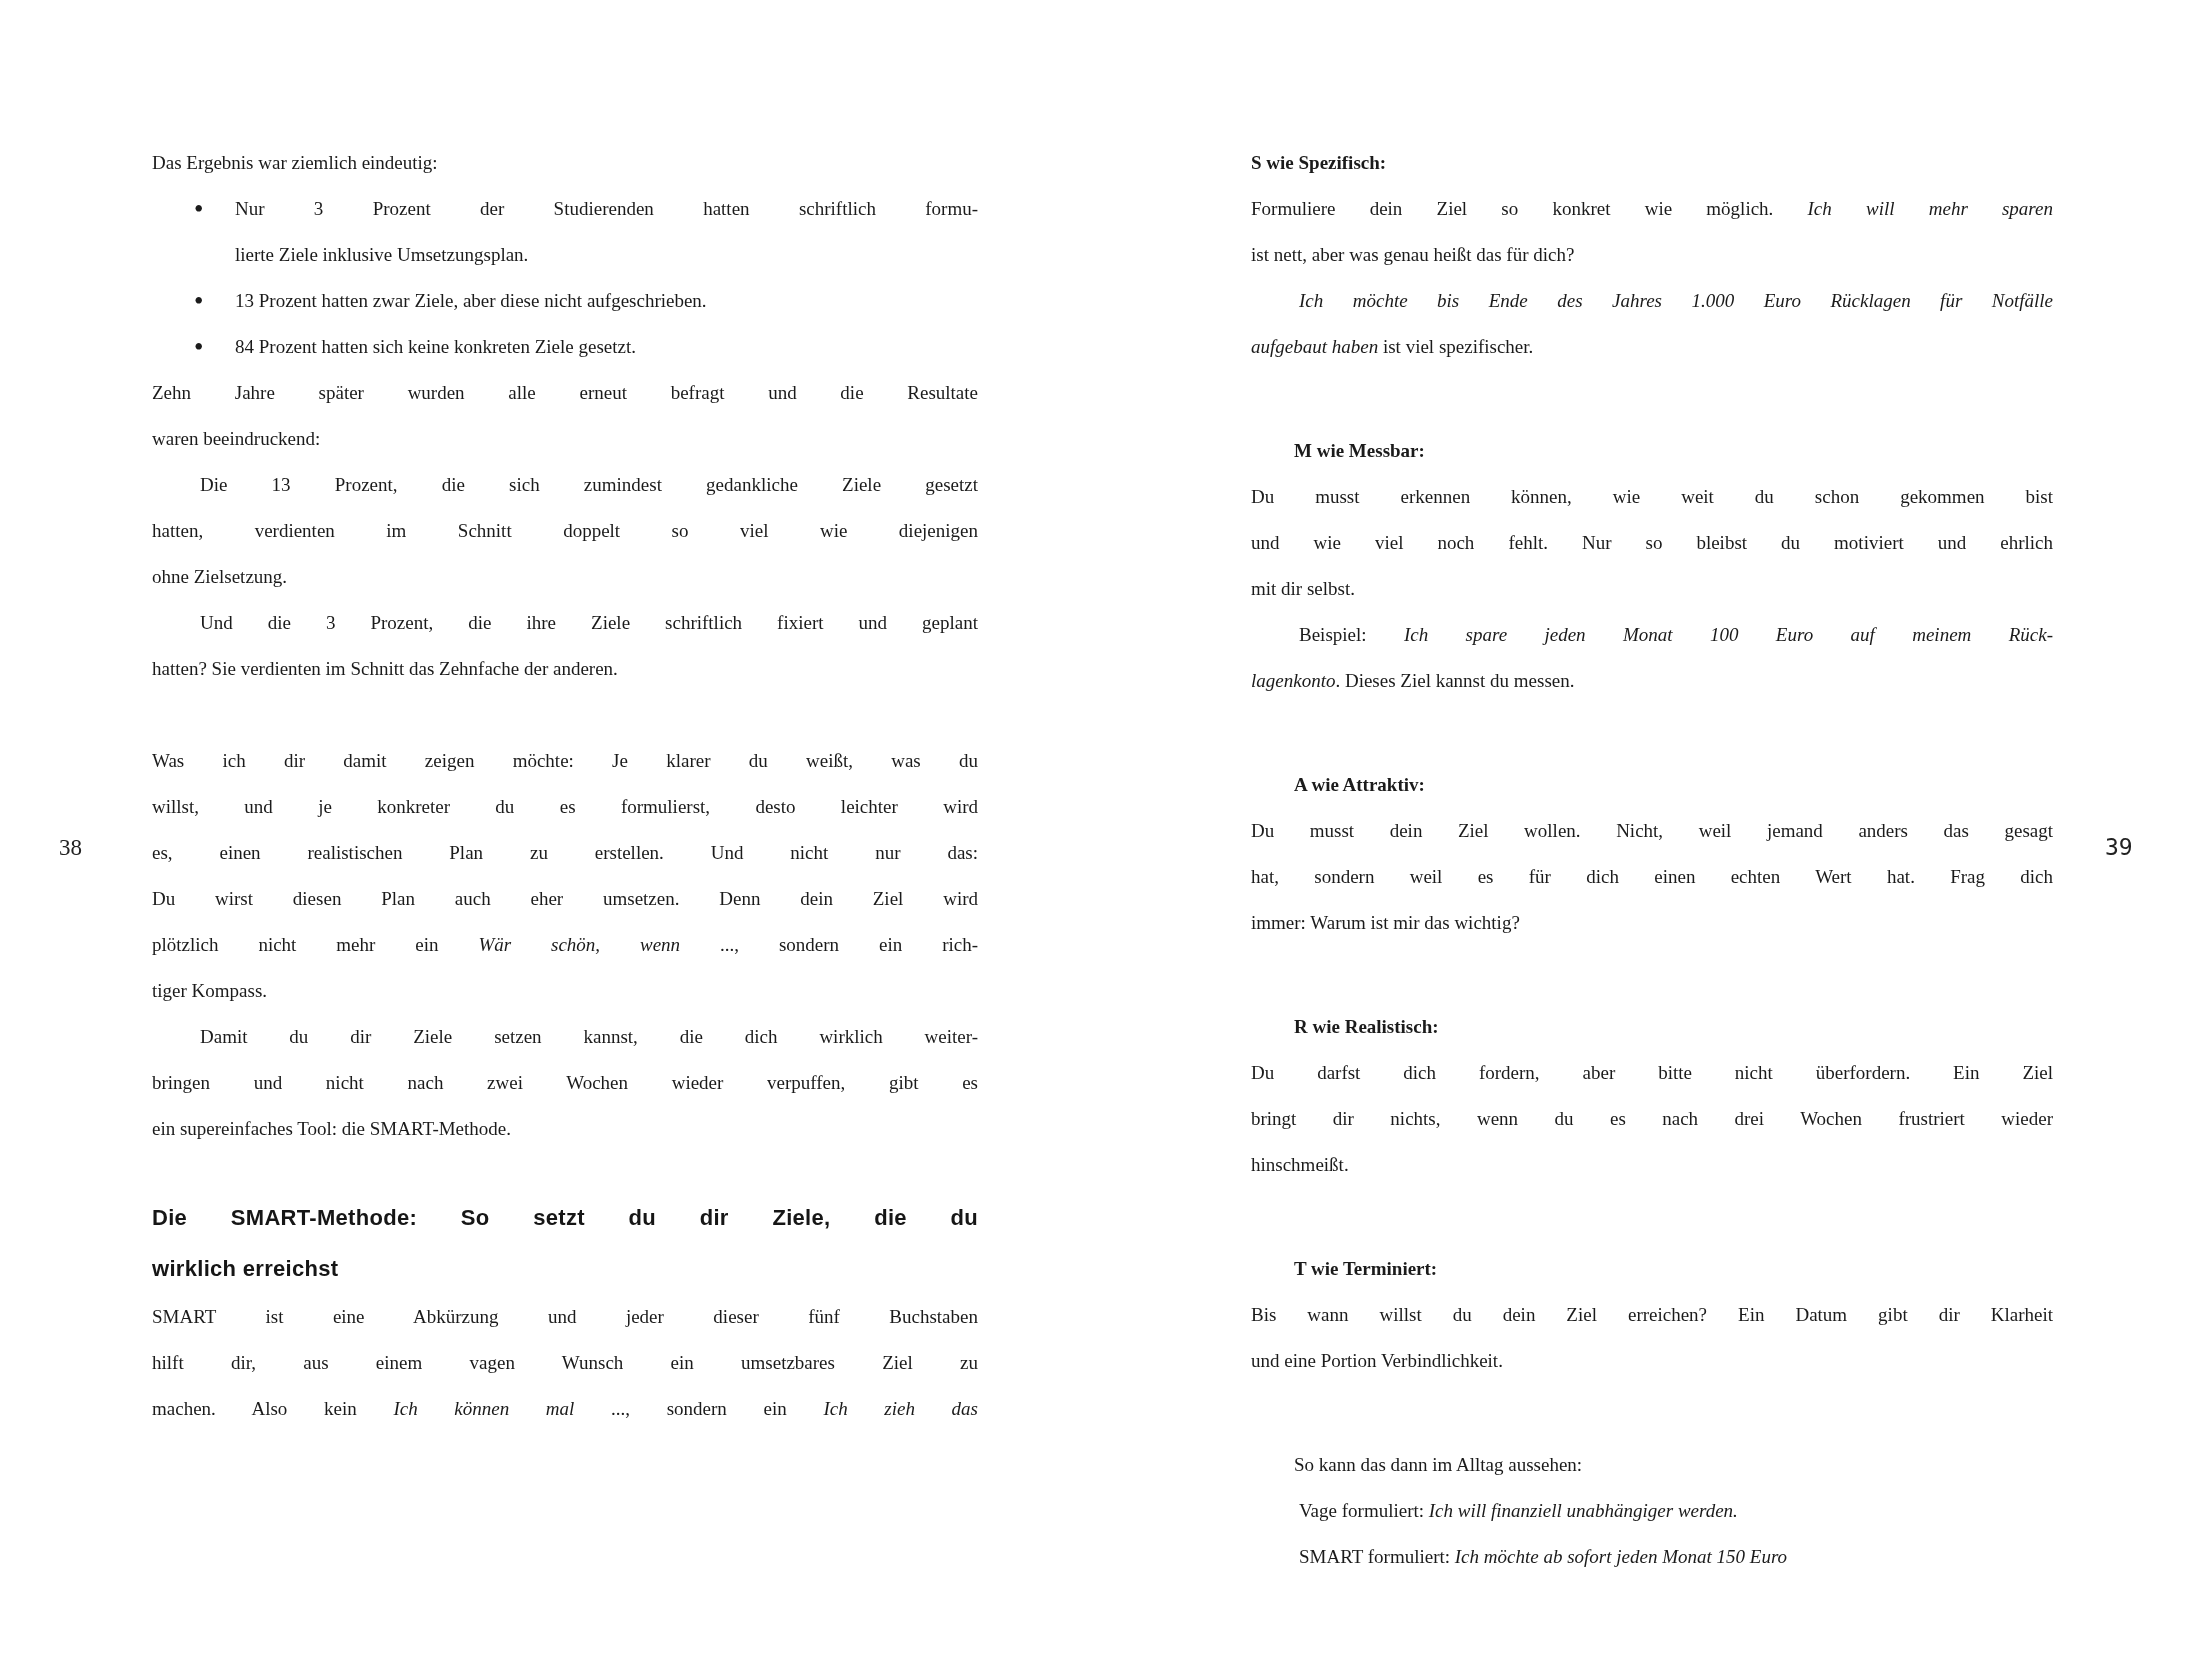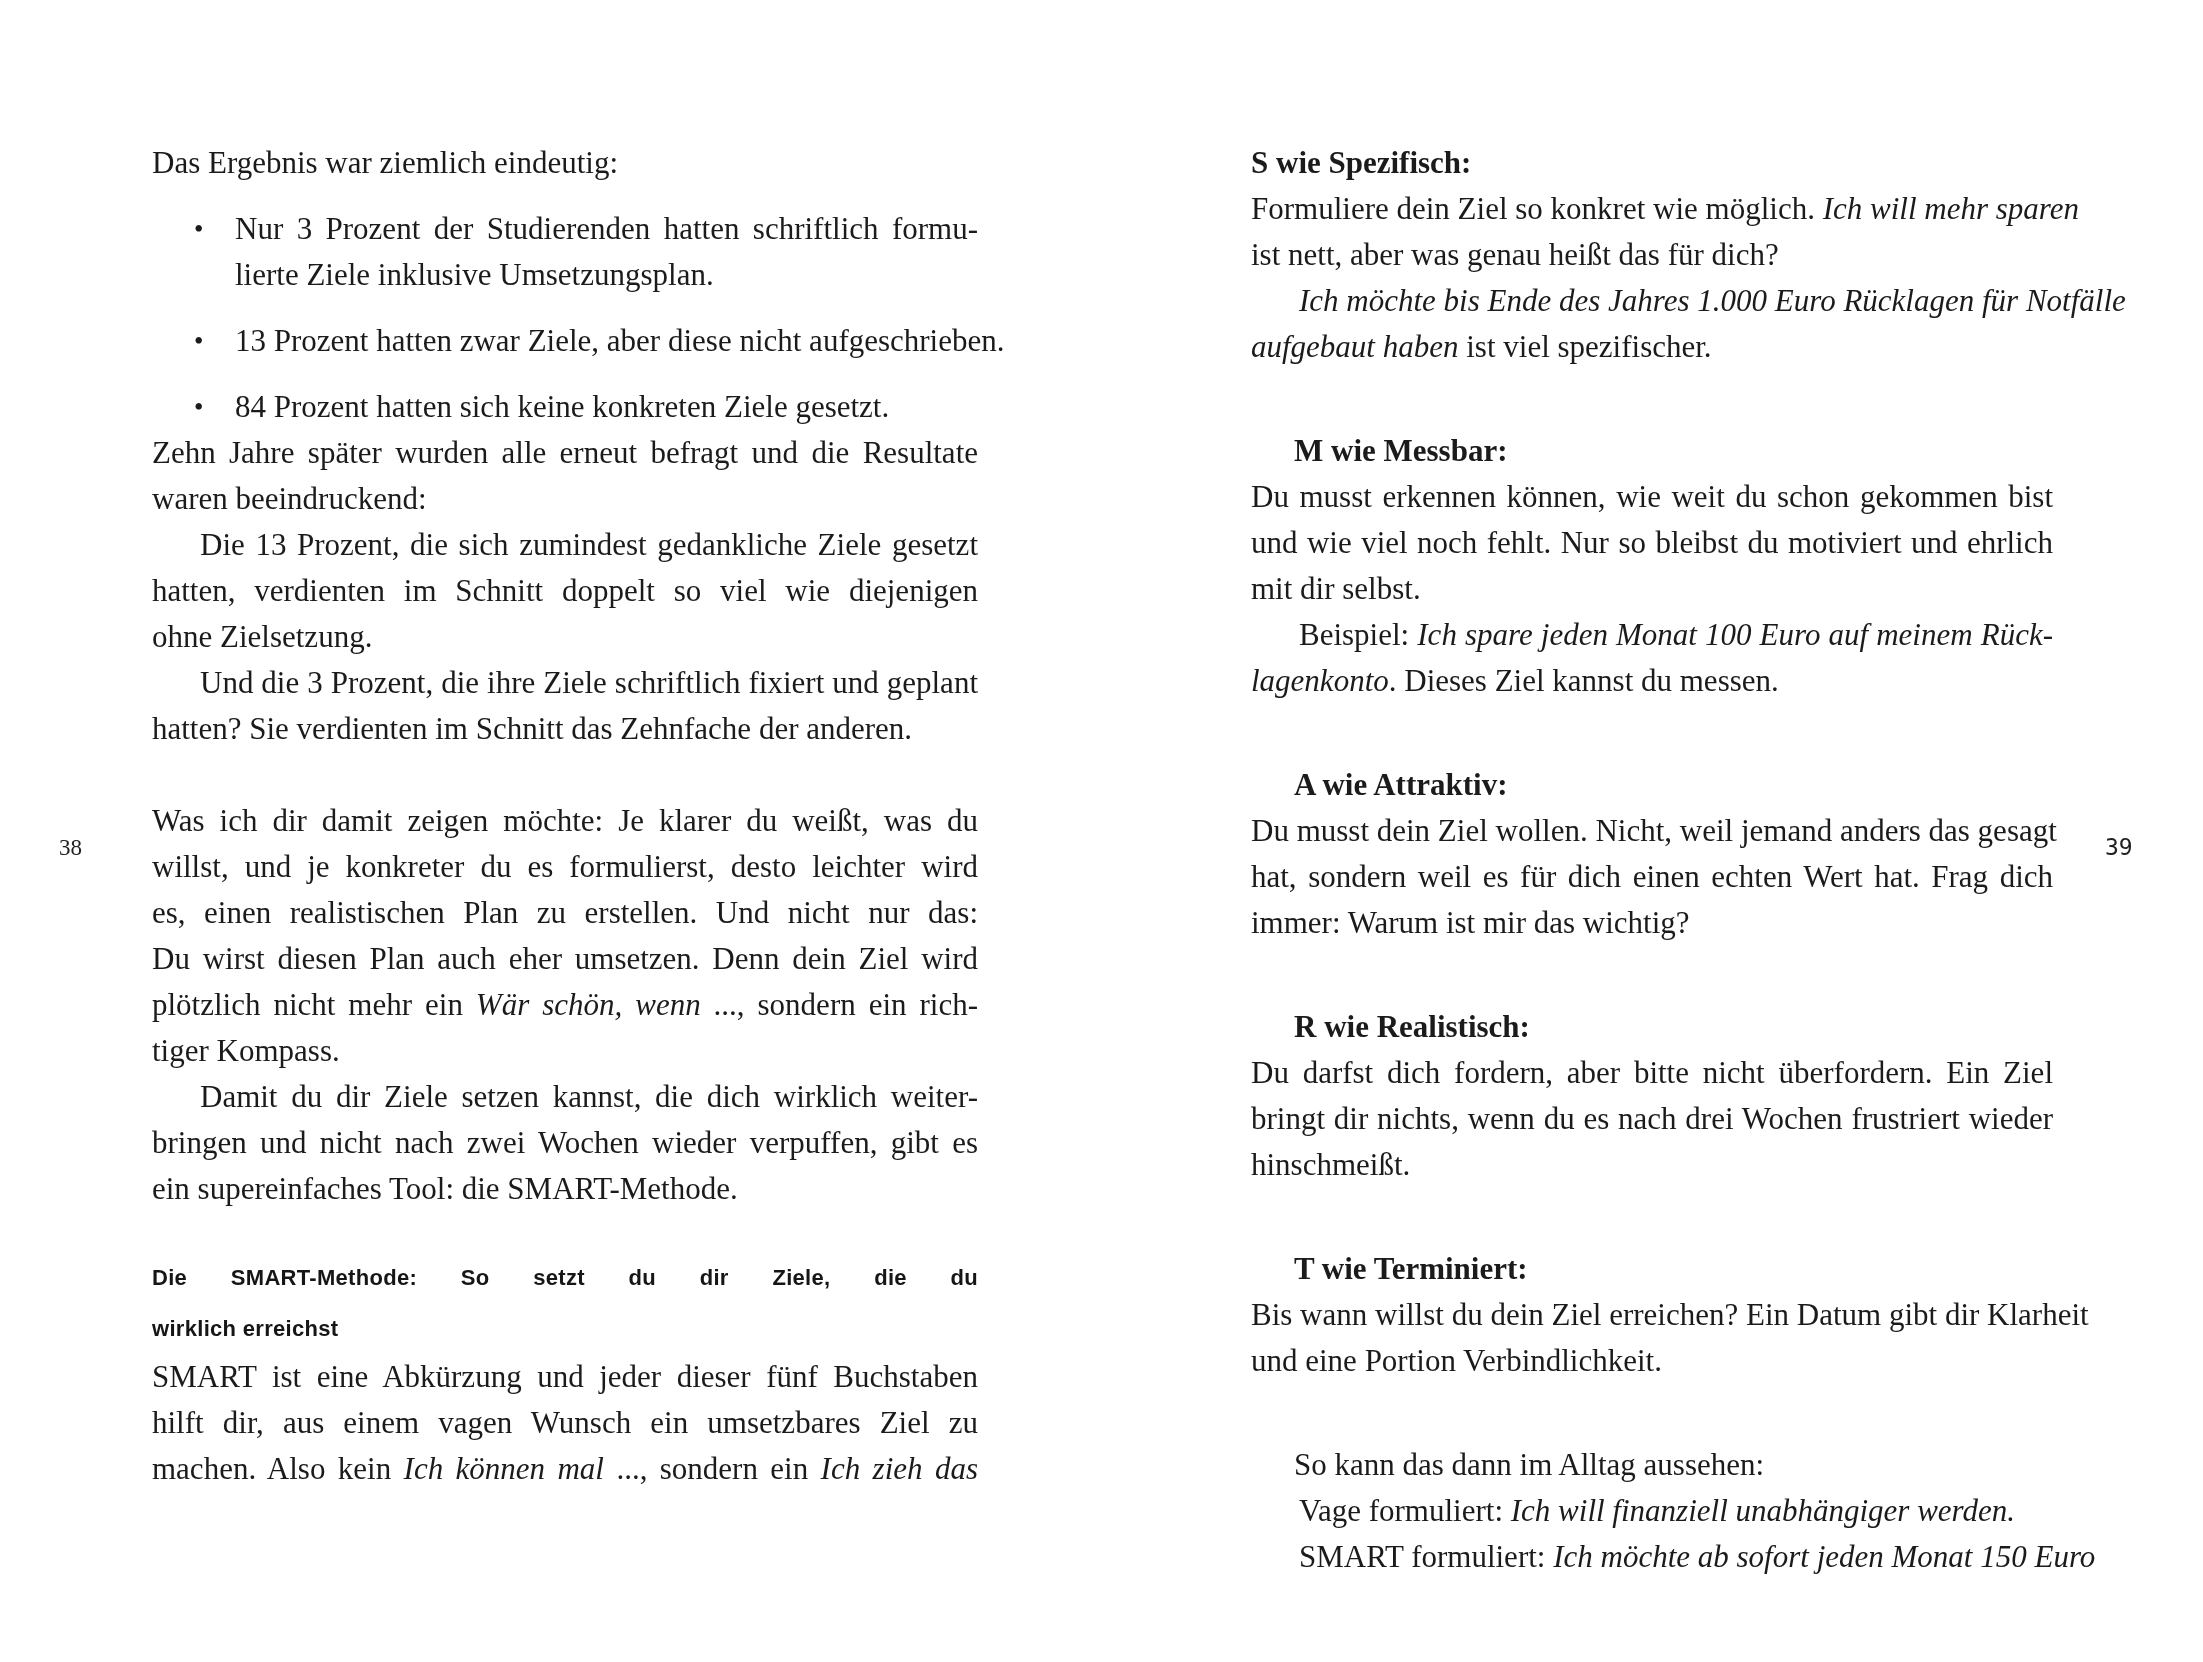--- a/index.html
+++ b/index.html
@@ -11,29 +11,29 @@
     color: #1b1b1b;
     overflow: hidden;
     -webkit-font-smoothing: antialiased;
   }
   .col { position: absolute; top: 140px; }
   .col-left  { left: 152px;  width: 826px; }
   .col-right { left: 1251px; width: 802px; }
 
   .blk {
     font-family: "Liberation Serif", "DejaVu Serif", serif;
-    font-size: 31px;
+    font-size: 19px;
     line-height: 46px;
     margin: 0;
   }
   .ln { white-space: nowrap; text-align: left; }
   .ln.j { text-align: justify; text-align-last: justify; }
   .ln em { }
 
-  .bullet { position: relative; padding-left: 83px; margin-top: 20px; }
+  .bullet { position: relative; padding-left: 83px; }
   .bullet::before {
     content: "\2022";
     position: absolute;
     left: 42px;
     top: 0;
     line-height: 46px;
     font-size: 27px;
     color: #1b1b1b;
   }
   .indent .ln:first-child { text-indent: 48px; }

